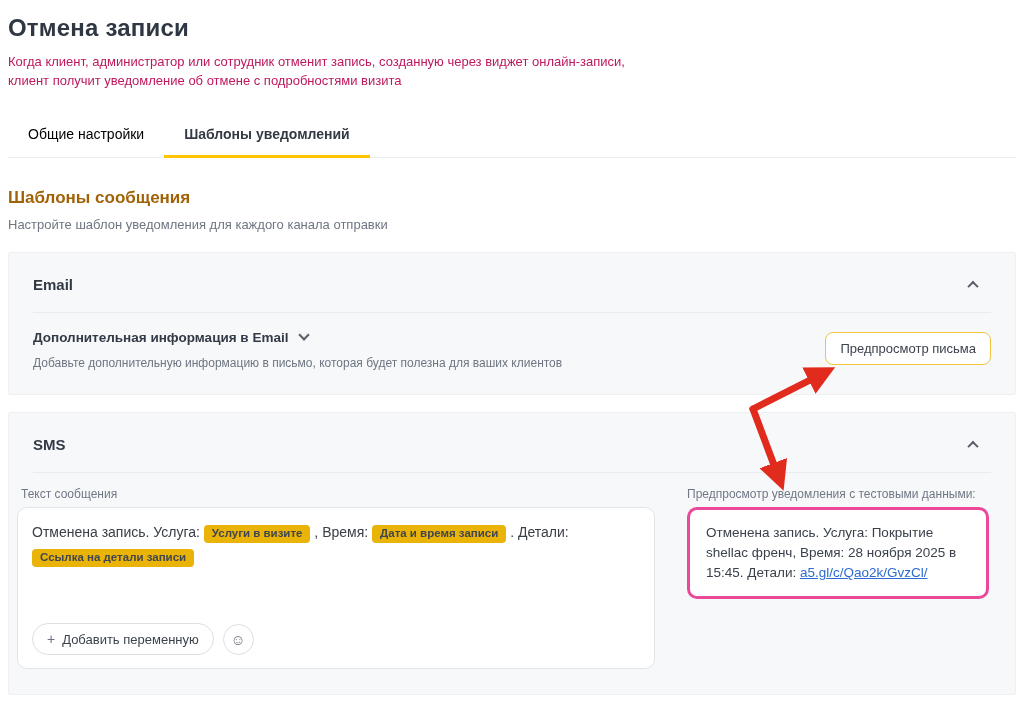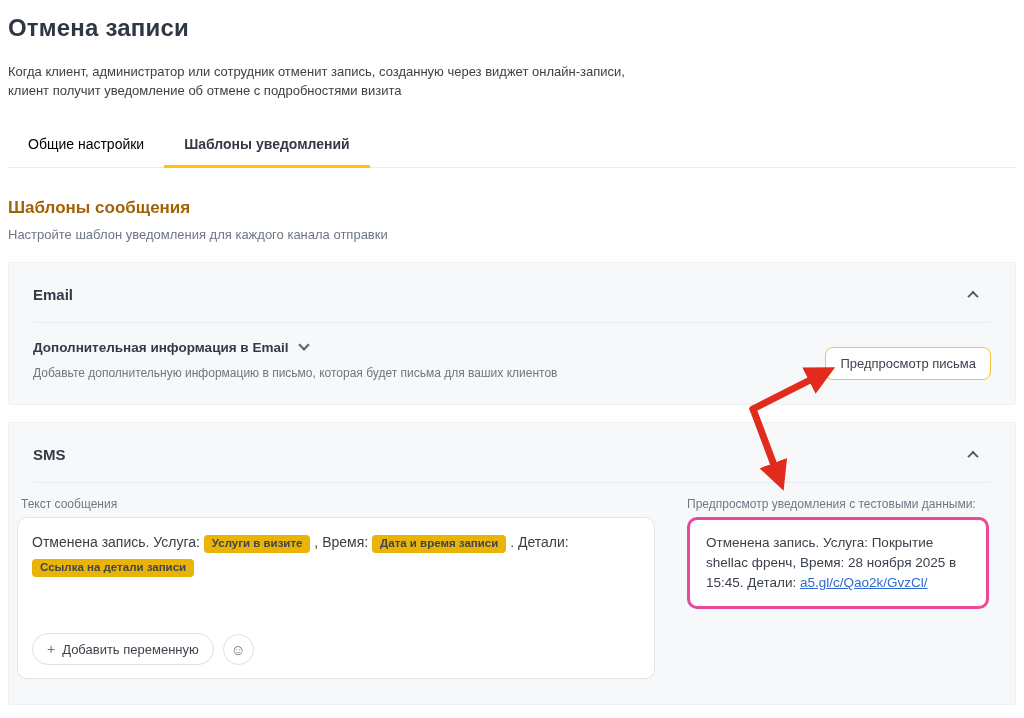--- a/index.html
+++ b/index.html
@@ -3,21 +3,21 @@
 <meta charset="utf-8">
 <style>
   * { margin:0; padding:0; box-sizing:border-box; }
   html,body { width:1024px; height:718px; background:#ffffff;
     font-family:"Liberation Sans","DejaVu Sans",sans-serif; color:#333b46;
     position:relative; overflow:hidden; }
 
   .content { padding:14px 8px 0 8px; position:relative; }
 
   .page-title { font-size:24px; font-weight:700; color:#2f3743; letter-spacing:.2px; }
-  .page-desc { margin-top:20px; font-size:13px; line-height:19px; color:#404040; }
+  .page-desc { margin-top:10px; font-size:13px; line-height:19px; color:#be185d; }
 
   
   .tabs { margin-top:26px; border-bottom:1px solid #eaecef; display:flex; padding-left:0; }
   .tab { padding:10px 20px 13px 20px; font-size:14px; color:#000000; cursor:pointer;
          border-bottom:3px solid transparent; margin-bottom:-1px; }
   .tab.active { color:#343a44; font-weight:700; border-bottom-color:#ffc400; }
 
   .section-title { margin-top:30px; font-size:17px; font-weight:700; color:#a16207; }
   .section-sub { margin-top:9px; font-size:13px; color:#6e7682; }
 
@@ -27,21 +27,21 @@
                  padding:23px 38px 19px 24px; }
   .card-title { font-size:15px; font-weight:700; color:#323a45; }
   .card-divider { border-top:1px solid #e9ebef; margin:0 24px; }
 
   .chev { display:inline-block; width:8px; height:8px;
           border-right:2px solid #596069; border-bottom:2px solid #596069; }
   .chev-up { transform:rotate(-135deg) translate(-1px,-1px); }
   .chev-down { transform:rotate(45deg); position:relative; top:-3px; }
 
   
-  .email-body { display:flex; justify-content:space-between; align-items:flex-end;
+  .email-body { display:flex; justify-content:space-between; align-items:flex-start;
                 padding:17px 24px 24px 24px; }
   .email-row-title { font-size:13.5px; font-weight:700; color:#323a45; display:flex;
                      align-items:center; gap:12px; }
   .email-row-desc { margin-top:11px; font-size:12px; color:#6e7682; }
   .preview-btn { background:#ffffff; border:1.5px solid #f2c43d; border-radius:8px;
                  padding:8px 14px; font-size:13px; color:#3c434d; cursor:pointer;
                  font-family:inherit; white-space:nowrap; margin-top:2px; }
 
   
   .sms-body { display:flex; padding:14px 24px 24px 8px; }
@@ -96,21 +96,21 @@
       <span class="card-title">Email</span>
       <span class="chev chev-up"></span>
     </div>
     <div class="card-divider"></div>
     <div class="email-body">
       <div>
         <div class="email-row-title">
           <span>Дополнительная информация в Email</span>
           <span class="chev chev-down"></span>
         </div>
-        <div class="email-row-desc">Добавьте дополнительную информацию в письмо, которая будет письма для ваших клиентов</div>
+        <div class="email-row-desc">Добавьте дополнительную информацию в письмо, которая будет полезна для ваших клиентов</div>
       </div>
       <button class="preview-btn">Предпросмотр письма</button>
     </div>
   </div>
 
   <div class="card" style="margin-top:17px; height:283px;">
     <div class="card-header">
       <span class="card-title">SMS</span>
       <span class="chev chev-up"></span>
     </div>

